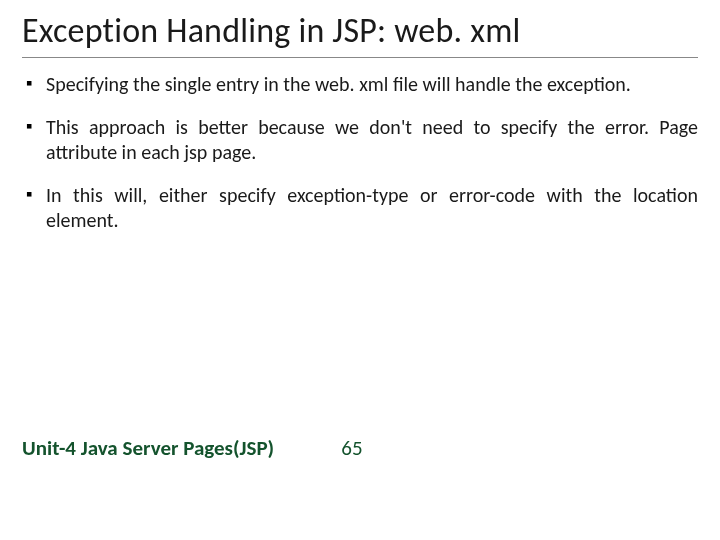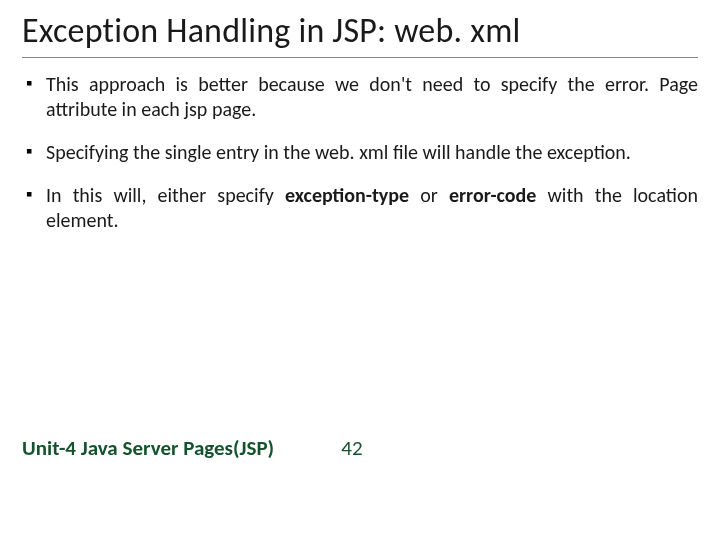--- a/index.html
+++ b/index.html
@@ -2,40 +2,40 @@
 <html><head>
 <meta charset="utf-8">
 <style>
   * { margin: 0; padding: 0; box-sizing: border-box; }
   html, body { width: 720px; height: 540px; background: #fff; font-family: Calibri, "Segoe UI", Arial, sans-serif; color: #1a1a1a; }
   .slide { width: 720px; height: 475px; position: relative; padding: 10px 22px 0 22px; }
   .title { font-size: 34px; font-weight: 400; letter-spacing: 0.2px; padding-bottom: 6px; border-bottom: 1px solid #888; margin-bottom: 14px; }
   .bullets { list-style: none; }
   .bullets li { position: relative; padding-left: 24px; font-size: 20px; line-height: 1.25; margin-bottom: 18px; text-align: justify; }
   .bullets li::before { content: "▪"; position: absolute; left: 4px; top: 0; font-size: 18px; color: #000; }
-  .b3 strong { font-weight: 700; }
+  .b3 strong { font-weight: 400; }
   .footer { position: absolute; left: 0; right: 16px; bottom: 14px; padding: 0 22px; display: flex; align-items: center; justify-content: space-between; font-size: 21px; font-weight: 600; color: #14532d; }
   .footer .center { position: absolute; left: 50%; transform: translateX(-50%); font-weight: 400; }
 </style>
 </head>
 <body>
 <div class="slide">
 
   <h1 class="title">Exception Handling in JSP: web. xml</h1>
 
   <ul class="bullets">
+    <li>Specifying the single entry in the web. xml file will handle the exception.</li>
     <li>This approach is better because we don't need to specify the error. Page attribute in each jsp page.</li>
-    <li>Specifying the single entry in the web. xml file will handle the exception.</li>
     <li class="b3">
       <span>In this will, either specify </span>
       <strong>exception-type</strong>
       <span> or </span>
       <strong>error-code</strong>
       <span> with the location element.</span>
     </li>
   </ul>
 
   <div class="footer">
     <span>Unit-4 Java Server Pages(JSP)</span>
-    <span class="center">42</span>
+    <span class="center">65</span>
   </div>
 
 </div>
 
 </body></html>

